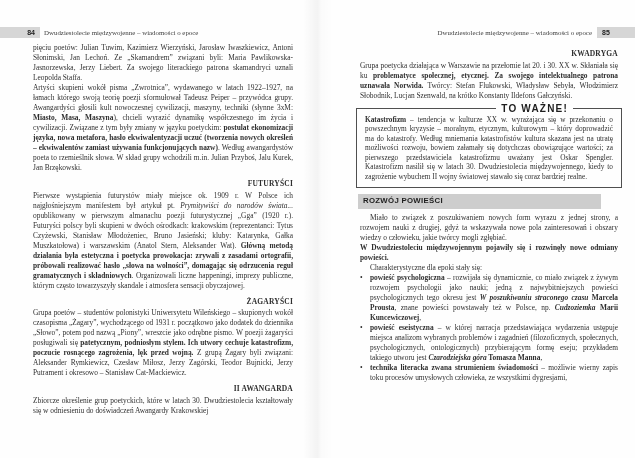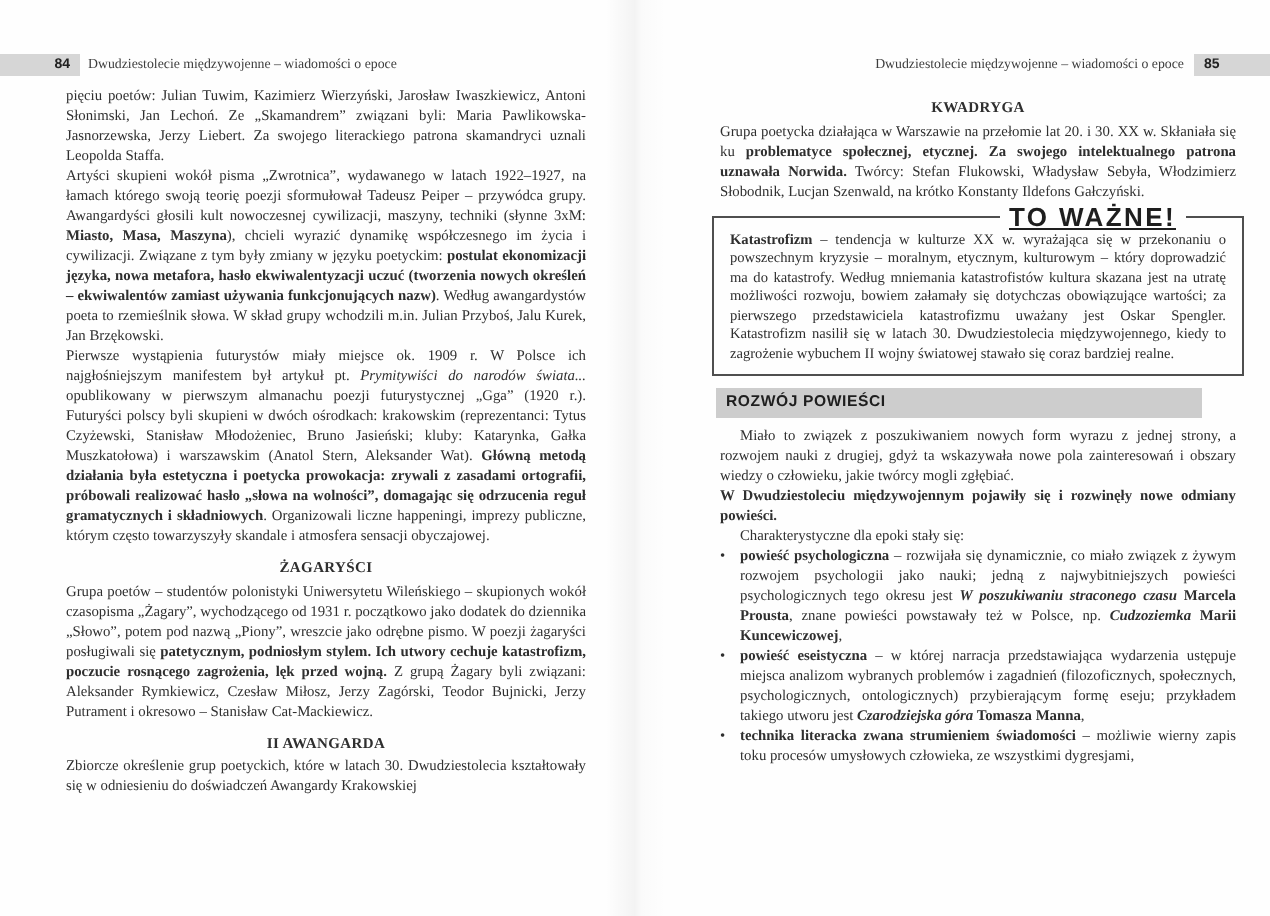--- a/index.html
+++ b/index.html
@@ -30,35 +30,35 @@
 
   
   .body-col{position:absolute;top:43px;font-size:7.4px;line-height:10px;text-align:justify;}
   .body-left{left:33px;width:260px;}
   .body-right{left:42px;width:258px;}
 
   .blk-p{margin:0;}
   .blk-p.indent{text-indent:10px;}
   .blk-h{
     font-weight:bold;font-size:7.5px;line-height:10px;
-    margin-top:6px;margin-bottom:1.5px;letter-spacing:0.2px;text-align:center;
+    margin-top:6px;margin-bottom:1.5px;letter-spacing:0.2px;text-align:right;
   }
   .blk-bar{
     margin:6px 0 4px -2px;width:238px;background:#cdcdcd;color:#1e1e1e;
     font-family:"Liberation Sans",sans-serif;font-weight:bold;font-size:7.8px;
     letter-spacing:0.3px;padding:2.5px 0 2.5px 5px;text-align:left;
   }
   .blk-box{
     position:relative;margin:7px 0 0 -4px;width:266px;box-sizing:border-box;
     border:1.4px solid #4f4f4f;padding:6px 8px 5px 8px;background:#fefefe;
   }
   .box-label{
-    position:absolute;top:-4.5px;right:28px;background:#fefefe;padding:0 5px;
-    font-family:"Liberation Sans",sans-serif;font-weight:bold;font-size:13px;
-    letter-spacing:1.2px;color:#1e1e1e;line-height:9px;text-decoration:underline;
+    position:absolute;top:-4.5px;right:48px;background:#fefefe;padding:0 5px;
+    font-family:"Liberation Sans",sans-serif;font-weight:bold;font-size:10px;
+    letter-spacing:1.2px;color:#1e1e1e;line-height:9px;
   }
   .box-body{margin:0;font-size:7.3px;line-height:9.6px;text-align:justify;}
 
   .run-b{font-weight:bold;}
   .run-i{font-style:italic;}
   .run-bi{font-weight:bold;font-style:italic;}
 
   .bullet-item{display:flex;}
   .bullet-marker{flex:0 0 10px;width:10px;line-height:10px;}
   .bullet-text{flex:1;text-align:justify;}
@@ -69,20 +69,21 @@
 <div class="spread">
 
   <div class="page page-left">
     <div class="hdr hdr-left">
       <div class="pgnum-bar pgnum-left">84</div>
       <div class="hdr-title">Dwudziestolecie międzywojenne – wiadomości o epoce</div>
     </div>
     <div class="body-col body-left">
         <p class="blk-p"><span>pięciu poetów: Julian Tuwim, Kazimierz Wierzyński, Jarosław Iwaszkiewicz, Antoni Słonimski, Jan Lechoń. Ze „Skamandrem” związani byli: Maria Pawlikowska-Jasnorzewska, Jerzy Liebert. Za swojego literackiego patrona skamandryci uznali Leopolda Staffa.</span></p>
         <p class="blk-p"><span>Artyści skupieni wokół pisma „Zwrotnica”, wydawanego w latach 1922–1927, na łamach którego swoją teorię poezji sformułował Tadeusz Peiper – przywódca grupy. Awangardyści głosili kult nowoczesnej cywilizacji, maszyny, techniki (słynne 3xM: </span><span class="run-b">Miasto, Masa, Maszyna</span><span>), chcieli wyrazić dynamikę współczesnego im życia i cywilizacji. Związane z tym były zmiany w języku poetyckim: </span><span class="run-b">postulat ekonomizacji języka, nowa metafora, hasło ekwiwalentyzacji uczuć (tworzenia nowych określeń – ekwiwalentów zamiast używania funkcjonujących nazw)</span><span>. Według awangardystów poeta to rzemieślnik słowa. W skład grupy wchodzili m.in. Julian Przyboś, Jalu Kurek, Jan Brzękowski.</span></p>
+        <div class="blk-h">FUTURYŚCI</div>
         <p class="blk-p"><span>Pierwsze wystąpienia futurystów miały miejsce ok. 1909 r. W Polsce ich najgłośniejszym manifestem był artykuł pt. </span><span class="run-i">Prymitywiści do narodów świata...</span><span> opublikowany w pierwszym almanachu poezji futurystycznej „Gga” (1920 r.). Futuryści polscy byli skupieni w dwóch ośrodkach: krakowskim (reprezentanci: Tytus Czyżewski, Stanisław Młodożeniec, Bruno Jasieński; kluby: Katarynka, Gałka Muszkatołowa) i warszawskim (Anatol Stern, Aleksander Wat). </span><span class="run-b">Główną metodą działania była estetyczna i poetycka prowokacja: zrywali z zasadami ortografii, próbowali realizować hasło „słowa na wolności”, domagając się odrzucenia reguł gramatycznych i składniowych</span><span>. Organizowali liczne happeningi, imprezy publiczne, którym często towarzyszyły skandale i atmosfera sensacji obyczajowej.</span></p>
         <div class="blk-h">ŻAGARYŚCI</div>
         <p class="blk-p"><span>Grupa poetów – studentów polonistyki Uniwersytetu Wileńskiego – skupionych wokół czasopisma „Żagary”, wychodzącego od 1931 r. początkowo jako dodatek do dziennika „Słowo”, potem pod nazwą „Piony”, wreszcie jako odrębne pismo. W poezji żagaryści posługiwali się </span><span class="run-b">patetycznym, podniosłym stylem. Ich utwory cechuje katastrofizm, poczucie rosnącego zagrożenia, lęk przed wojną.</span><span> Z grupą Żagary byli związani: Aleksander Rymkiewicz, Czesław Miłosz, Jerzy Zagórski, Teodor Bujnicki, Jerzy Putrament i okresowo – Stanisław Cat-Mackiewicz.</span></p>
         <div class="blk-h">II AWANGARDA</div>
         <p class="blk-p"><span>Zbiorcze określenie grup poetyckich, które w latach 30. Dwudziestolecia kształtowały się w odniesieniu do doświadczeń Awangardy Krakowskiej</span></p>
       </div>
   </div>
 
   <div class="page page-right">
     <div class="hdr hdr-right">

